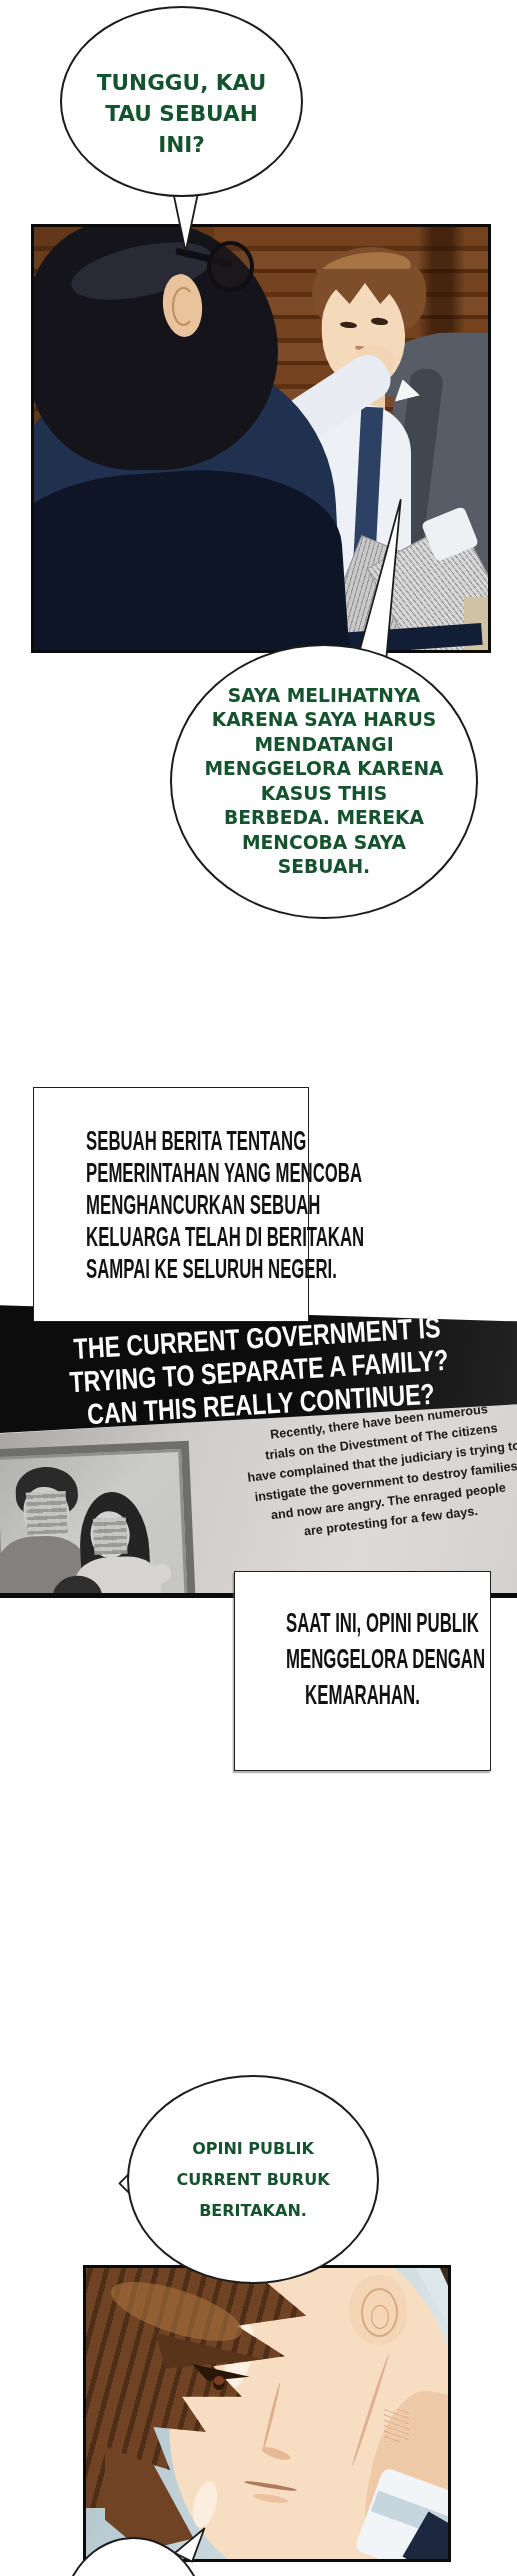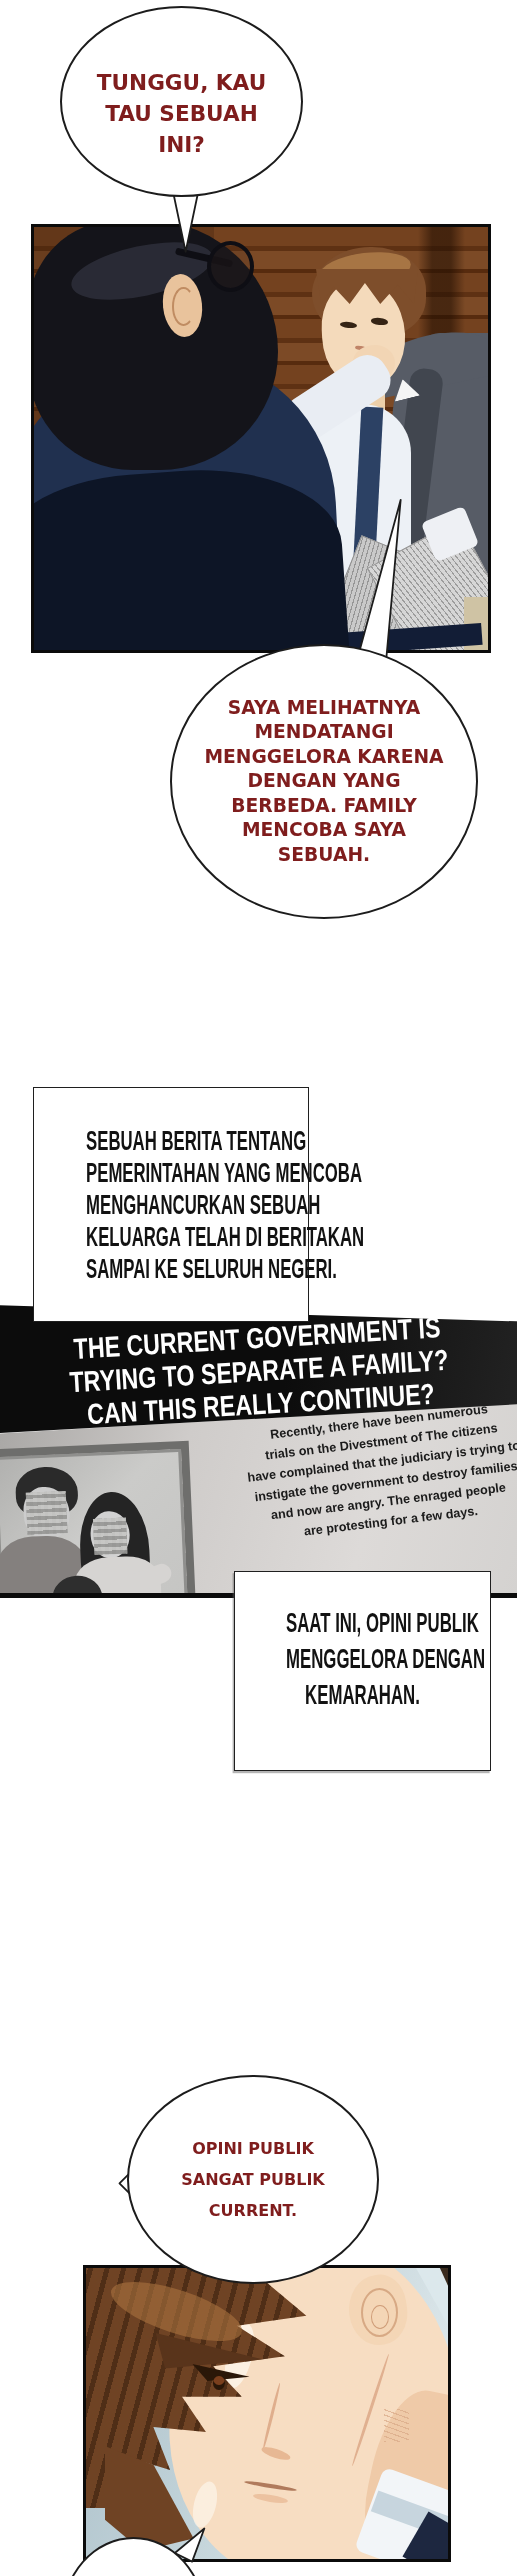--- a/index.html
+++ b/index.html
@@ -4,21 +4,21 @@
 <style>
   html,body{margin:0;padding:0;background:#ffffff;}
   #page{position:relative;width:518px;height:2576px;background:#ffffff;overflow:hidden;
         font-family:"DejaVu Sans",sans-serif;}
   .abs{position:absolute;}
   .s{position:absolute;}
   
   .bubble{position:absolute;background:#ffffff;border:2.2px solid #1c1c1c;border-radius:50%;
           display:flex;flex-direction:column;align-items:center;justify-content:center;
           text-align:center;z-index:5;box-sizing:border-box;}
-  .bline{font-family:"DejaVu Sans",sans-serif;font-weight:bold;color:#7f1d1d;white-space:nowrap;}
+  .bline{font-family:"DejaVu Sans",sans-serif;font-weight:bold;color:#14532d;white-space:nowrap;}
   .b1line{font-size:21.6px;line-height:31px;}
   .b2line{font-size:18.7px;line-height:24.5px;}
   .b3line{font-size:16px;line-height:31px;text-align:center;}
   
   .caption{position:absolute;background:#ffffff;border:1.4px solid #1f1f1f;z-index:3;
            text-align:center;box-sizing:border-box;}
   .capline{font-family:"Liberation Sans",sans-serif;font-weight:bold;color:#121212;
            white-space:nowrap;font-stretch:condensed;}
   .c1line{font-size:27px;line-height:32px;transform:scaleX(.62);}
   .c2line{font-size:28px;line-height:36px;transform:scaleX(.60);}
@@ -183,30 +183,31 @@
   </svg>
 
   <div class="bubble" style="left:60px;top:5.8px;width:243px;height:191px;padding-top:24.5px;">
     <div class="bline b1line">TUNGGU, KAU</div>
     <div class="bline b1line">TAU SEBUAH</div>
     <div class="bline b1line">INI?</div>
   </div>
 
   <div class="bubble" style="left:170px;top:644px;width:308px;height:275px;">
     <div class="bline b2line">SAYA MELIHATNYA</div>
+    <div class="bline b2line">KARENA SAYA HARUS</div>
     <div class="bline b2line">MENDATANGI</div>
     <div class="bline b2line">MENGGELORA KARENA</div>
-    <div class="bline b2line">DENGAN YANG</div>
-    <div class="bline b2line">BERBEDA. FAMILY</div>
+    <div class="bline b2line">KASUS THIS</div>
+    <div class="bline b2line">BERBEDA. MEREKA</div>
     <div class="bline b2line">MENCOBA SAYA</div>
     <div class="bline b2line">SEBUAH.</div>
   </div>
 
   <div class="bubble" style="left:127px;top:2075px;width:252px;height:209px;">
     <div class="bline b3line">OPINI PUBLIK</div>
-    <div class="bline b3line">SANGAT PUBLIK</div>
-    <div class="bline b3line">CURRENT.</div>
+    <div class="bline b3line">CURRENT BURUK</div>
+    <div class="bline b3line">BERITAKAN.</div>
   </div>
 
   <div class="bubble" style="left:61px;top:2537px;width:145px;height:165px;"></div>
 
 </div>
 
 
 </body></html>

